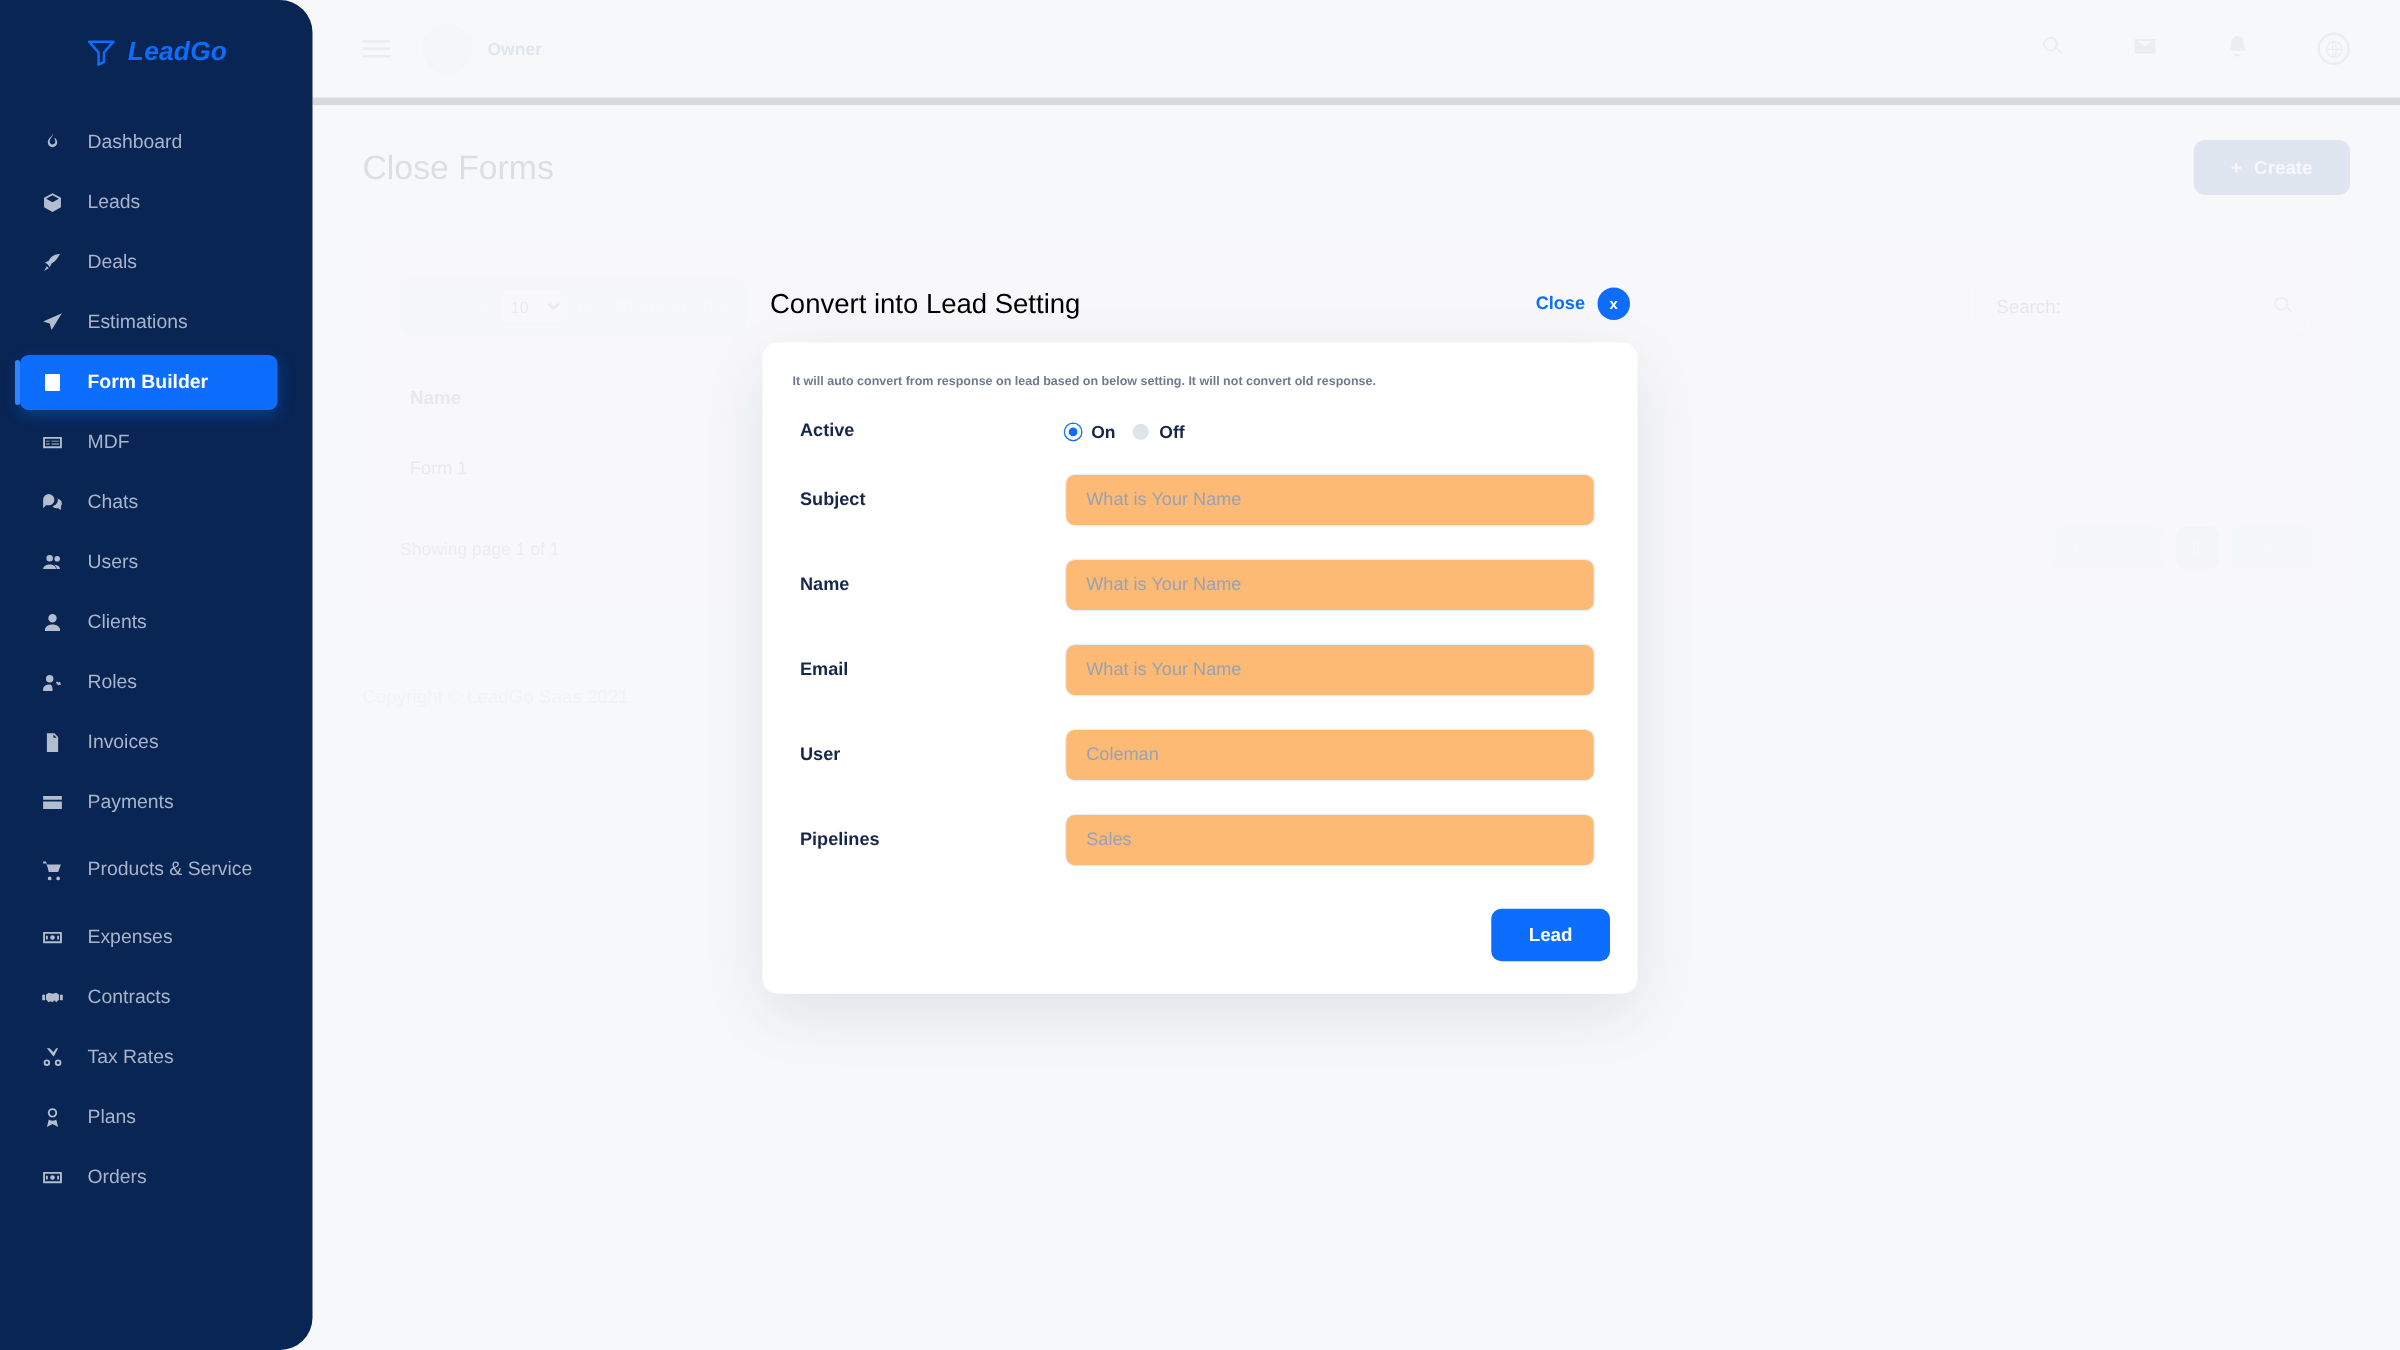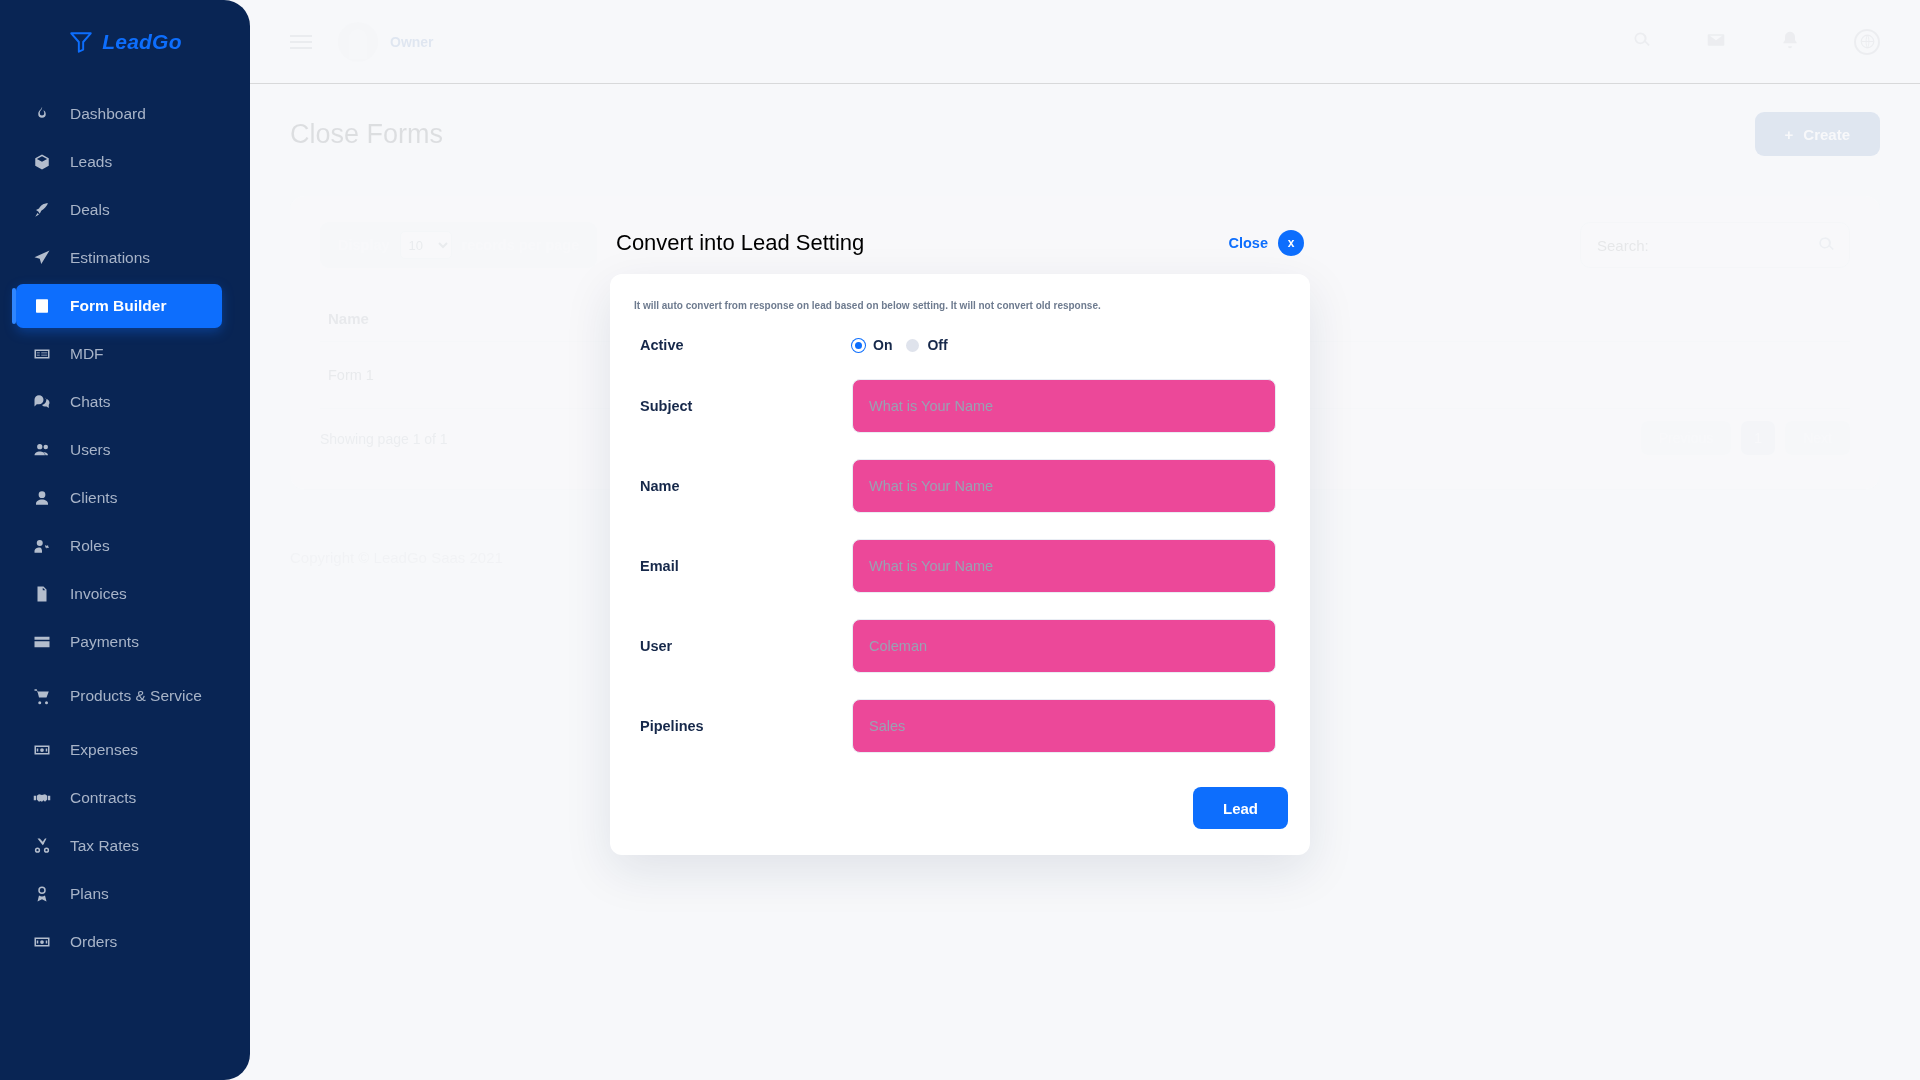--- a/index.html
+++ b/index.html
@@ -53,21 +53,21 @@
 
   
   .page {
     position: absolute; left: 250px; top: 0;
     width: 1670px; height: 1080px;
     opacity: .12;
     filter: saturate(.5);
   }
   .topbar {
     height: 84px; display: flex; align-items: center;
-    padding: 0 40px; border-bottom: 1px solid #000000; position: relative;
+    padding: 0 40px; border-bottom: 6px solid #000000; position: relative;
   }
   .burger { width: 22px; }
   .burger span { display:block; height:2px; background:#8f9bb0; margin:4px 0; }
   .avatar {
     width: 40px; height: 40px; border-radius: 50%;
     background: #e6e9ef; margin-left: 26px; position: relative; overflow:hidden;
   }
   .avatar::after {
     content:""; position:absolute; left:11px; top:7px; width:18px; height:30px;
     border-radius: 9px 9px 0 0; background:#f1f3f7;
@@ -155,22 +155,22 @@
   }
   .hint { font-size: 10px; color:#6e7b8f; font-weight:700; padding: 0 2px 0 2px; }
   .frow {
     display:flex; align-items:center; margin-top: 26px;
   }
   .frow .flabel {
     width: 220px; font-size: 14.5px; color:#16284a; font-weight:700; padding-left: 8px;
   }
   .frow .fctl { flex: 1; max-width: 424px; }
   .finput {
-    width: 100%; height: 54px; border: 1px solid #e9edf4; border-radius: 8px;
-    background:#ec4899; padding: 0 16px; font-size: 14.5px; color:#1e2a3a;
+    width: 100%; height: 42px; border: 1px solid #e9edf4; border-radius: 8px;
+    background:#fdba74; padding: 0 16px; font-size: 14.5px; color:#1e2a3a;
     outline:none;
   }
   .finput::placeholder { color:#98a2b3; }
   .radios { display:flex; align-items:center; gap: 14px; }
   .radio { display:flex; align-items:center; gap:8px; cursor:pointer; }
   .dot {
     width:13px; height:13px; border-radius:50%; background:#dfe3ec; display:block;
   }
   .dot.on {
     background:#0d6efd; box-shadow: inset 0 0 0 3px #fff, 0 0 0 1px #0d6efd;

